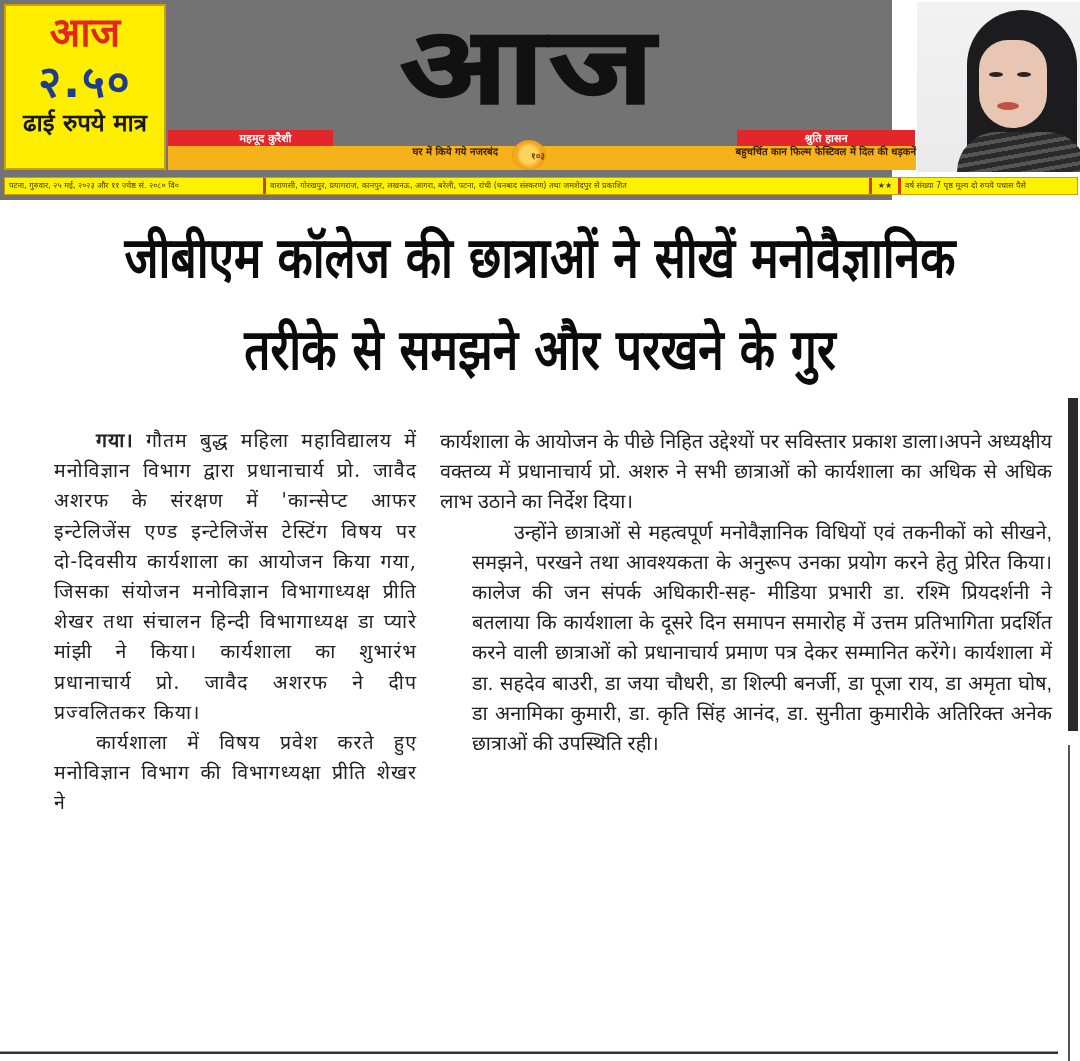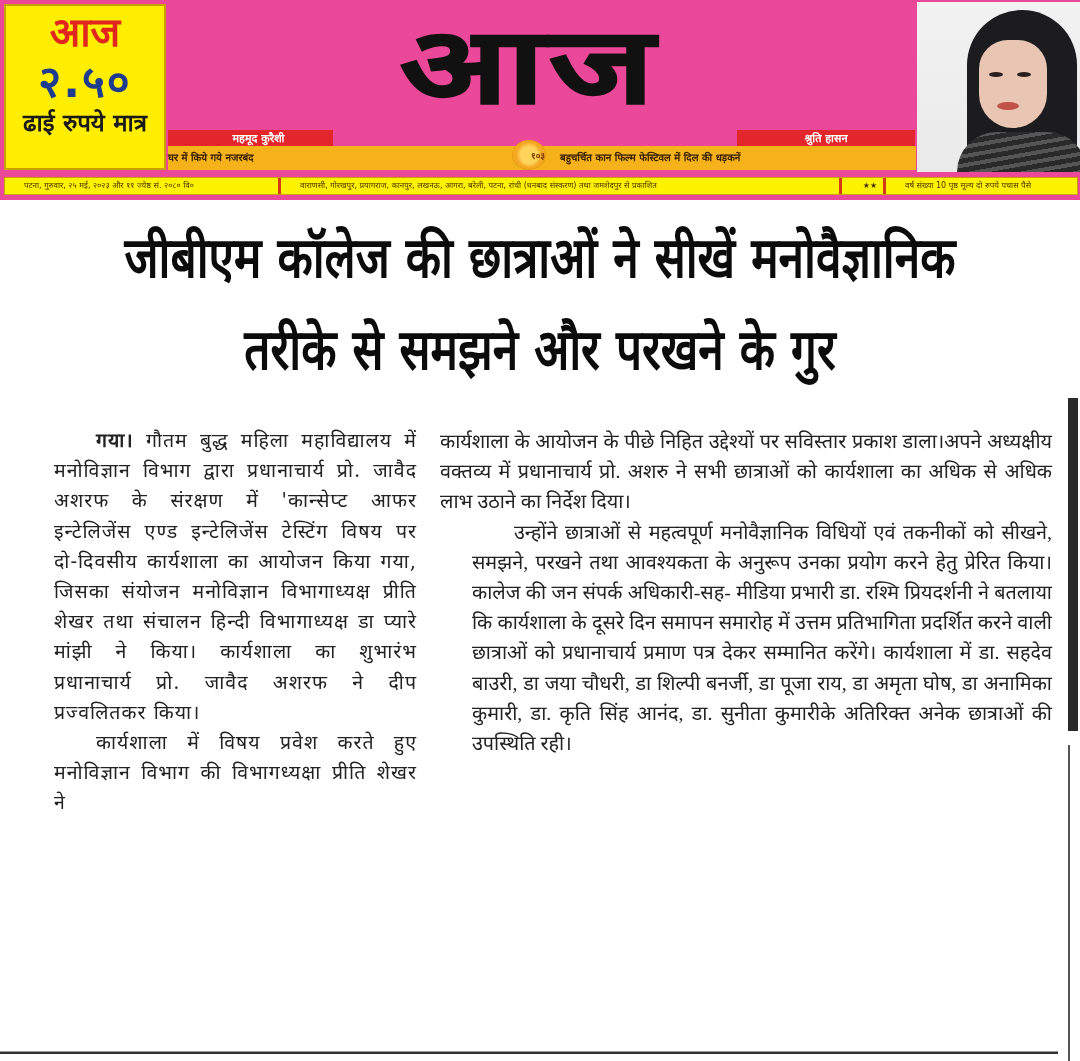--- a/index.html
+++ b/index.html
@@ -1,20 +1,20 @@
 <!DOCTYPE html>
 <html><head>
 <meta charset="utf-8">
 <style>
   * { box-sizing: border-box; margin: 0; padding: 0; }
   html, body { width: 1080px; height: 1061px; background: #ffffff; overflow: hidden; }
   body { position: relative; font-family: "DejaVu Sans", sans-serif; color: #1a1a1a; }
 
   
-  .masthead { position: absolute; left: 0; top: 0; width: 1080px; height: 200px; background: #ec4899; }
+  .masthead { position: absolute; left: 0; top: 0; width: 892px; height: 200px; background: #737373; }
   .price-box {
     position: absolute; left: 4px; top: 4px; width: 162px; height: 166px;
     background: #ffee00; border: 2px solid #c9a000;
     text-align: center;
   }
   .price-brand { color: #e0261e; font-weight: bold; font-size: 40px; line-height: 48px; margin-top: 2px; }
   .price-num { color: #1d3b8f; font-weight: bold; font-size: 44px; line-height: 52px; letter-spacing: 2px; }
   .price-words { color: #1a1a1a; font-weight: bold; font-size: 24px; line-height: 30px; }
 
   .logo {
@@ -24,23 +24,23 @@
     -webkit-text-stroke: 2px #111;
     text-shadow: 0 0 0 #fff;
     letter-spacing: 4px;
   }
   .logo span { display: inline-block; transform: scaleX(1.35); }
 
   .tease-red-left { position: absolute; left: 168px; top: 130px; width: 165px; height: 18px; background: #e3262b; }
   .tease-red-right { position: absolute; left: 737px; top: 130px; width: 178px; height: 18px; background: #e3262b; }
   .tease-band { position: absolute; left: 168px; top: 146px; width: 748px; height: 24px; background: #f5b21a; }
   .tease-name { position: absolute; font-size: 11px; line-height: 18px; color: #fff; font-weight: bold; text-align: center; }
-  .tease-name.left { left: 176px; top: 130px; width: 165px; }
+  .tease-name.left { left: 183px; top: 130px; width: 165px; }
   .tease-name.right { left: 737px; top: 130px; width: 178px; }
-  .tease-head { position: absolute; top: 150px; font-size: 10px; line-height: 16px; color: #3a2000; font-weight: bold; text-align: left; }
+  .tease-head { position: absolute; top: 144px; font-size: 10px; line-height: 16px; color: #3a2000; font-weight: bold; text-align: right; }
   .tease-head.left { left: 168px; width: 330px; }
   .tease-head.right { left: 560px; width: 356px; }
 
   .sun-emblem {
     position: absolute; left: 512px; top: 140px; width: 34px; height: 30px;
     border-radius: 50%; background: radial-gradient(circle, #ffd45a 0 40%, #f5a623 60%, #f5b21a 100%);
     border: 1px solid #e79b13;
     font-size: 9px; line-height: 30px; text-align: right; color: #7a3c00; font-weight: bold;
   }
 
@@ -55,21 +55,21 @@
   .photo .eye { position: absolute; top: 70px; width: 14px; height: 5px; background: #2b2020; border-radius: 50%; }
   .photo .eye.l { left: 72px; } .photo .eye.r { left: 100px; }
   .photo .dress { position: absolute; left: 40px; top: 130px; width: 130px; height: 50px; border-radius: 40px 40px 0 0;
     background: repeating-linear-gradient(170deg, #2a2a2a 0 5px, #555 5px 9px); }
 
   .info-strip {
     position: absolute; left: 4px; top: 177px; width: 1074px; height: 18px;
     background: #fff200; border: 1px solid #c9a000;
     display: flex; align-items: center; font-size: 8px; color: #4a3300; white-space: nowrap; overflow: hidden;
   }
-  .info-seg { padding: 0 4px; height: 100%; line-height: 16px; margin-left: 15px; }
+  .info-seg { padding: 0 4px; height: 100%; line-height: 16px; }
   .info-sep { width: 3px; height: 100%; background: #d23a1a; }
   .info-seg.dateline { width: 258px; }
   .info-seg.cities { flex: 1; }
   .info-seg.stars { width: 26px; text-align: center; }
   .info-seg.pages { width: 176px; }
 
   
   .headline {
     position: absolute; left: 0; top: 212px; width: 1080px; text-align: center;
     font-family: "DejaVu Sans", sans-serif; font-weight: bold; color: #0b0b0b;
@@ -78,21 +78,21 @@
   .headline .line1 { font-size: 56px; line-height: 92px; display: block; white-space: nowrap; margin-left: -60px; margin-right: -60px; }
   .headline .line2 { font-size: 56px; line-height: 92px; display: block; white-space: nowrap; }
 
   
   .col {
     position: absolute; top: 426px;
     font-family: "DejaVu Serif", serif; font-size: 19.5px; line-height: 30.2px; color: #222;
     text-align: justify;
   }
   .col.left { left: 22px; width: 395px; letter-spacing: 1px; }
-  .col.right { left: 440px; width: 612px; font-family: Liberation Serif, serif; font-size: 19.8px; }
+  .col.right { left: 440px; width: 612px; font-family: Liberation Sans, sans-serif; font-size: 19.8px; }
   .para { text-indent: 0; }
   .para.indent { text-indent: 42px; margin-left: 32px; }
   .dateline-lead { font-weight: bold; }
 
   .rule-right { position: absolute; left: 1068px; top: 398px; width: 10px; height: 333px; background: #2a2a2a; }
   .rule-right2 { position: absolute; left: 1068px; top: 745px; width: 6px; height: 320px; border-left: 2px solid #555; }
   .rule-bottom { position: absolute; left: 0; top: 1051px; width: 1058px; height: 3px; background: #333; border-top: 1px solid #999; }
 </style>
 </head>
 <body>
@@ -125,21 +125,21 @@
     <div class="dress"></div>
   </div>
 
   <div class="info-strip">
     <div class="info-seg dateline">पटना, गुरुवार, २५ मई, २०२३ और ११ ज्येष्ठ सं. २०८० वि०</div>
     <div class="info-sep"></div>
     <div class="info-seg cities">वाराणसी, गोरखपुर, प्रयागराज, कानपुर, लखनऊ, आगरा, बरेली, पटना, रांची (धनबाद संस्करण) तथा जमशेदपुर से प्रकाशित</div>
     <div class="info-sep"></div>
     <div class="info-seg stars">★★</div>
     <div class="info-sep"></div>
-    <div class="info-seg pages">वर्ष संख्या 10 पृष्ठ मूल्य दो रुपये पचास पैसे</div>
+    <div class="info-seg pages">वर्ष संख्या 7 पृष्ठ मूल्य दो रुपये पचास पैसे</div>
   </div>
 </div>
 
 <div class="headline">
   <span class="line1">जीबीएम कॉलेज की छात्राओं ने सीखें मनोवैज्ञानिक</span>
   <span class="line2">तरीके से समझने और परखने के गुर</span>
 </div>
 
 <div class="col left">
   <p class="para indent"><span class="dateline-lead">गया।</span> <span>गौतम बुद्ध महिला महाविद्यालय में मनोविज्ञान विभाग द्वारा प्रधानाचार्य प्रो. जावैद अशरफ के संरक्षण में 'कान्सेप्ट आफर इन्टेलिजेंस एण्ड इन्टेलिजेंस टेस्टिंग विषय पर दो-दिवसीय कार्यशाला का आयोजन किया गया, जिसका संयोजन मनोविज्ञान विभागाध्यक्ष प्रीति शेखर तथा संचालन हिन्दी विभागाध्यक्ष डा प्यारे मांझी ने किया। कार्यशाला का शुभारंभ प्रधानाचार्य प्रो. जावैद अशरफ ने दीप प्रज्वलितकर किया।</span></p>

